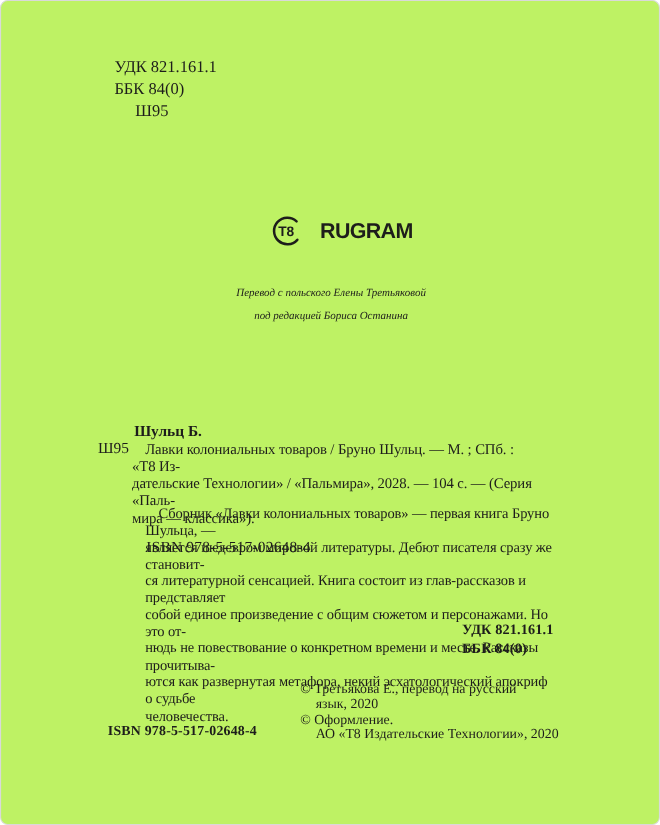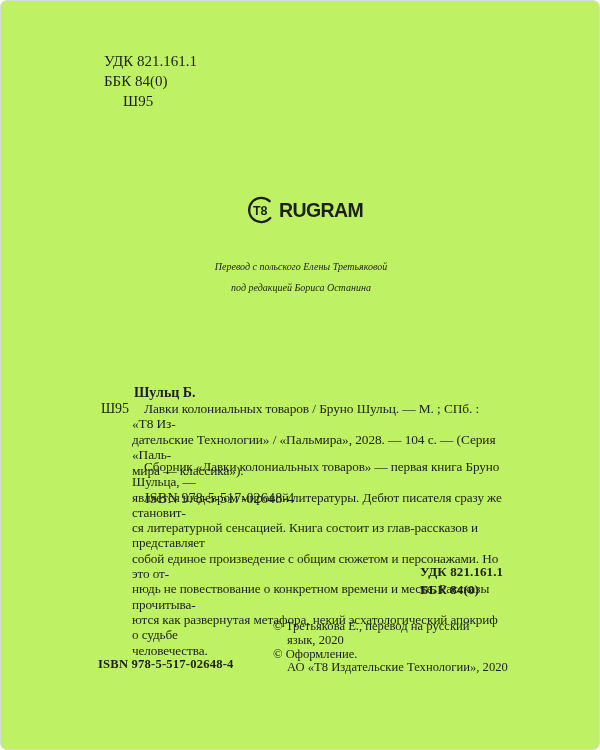--- a/index.html
+++ b/index.html
@@ -22,39 +22,39 @@
   
   .top-codes {
     position: absolute; left: 103px; top: 50px;
     font-size: 15px; line-height: 20px;
   }
   .top-codes .indent { padding-left: 19px; }
 
   
   .logo {
     position: absolute; left: 246px; top: 195px;
-    display: flex; align-items: center; gap: 4px;
+    display: flex; align-items: center; gap: 16px;
     height: 28px;
   }
   .logo-mark { width: 28px; height: 28px; display: block; }
   .logo-word {
     font-family: "Liberation Sans", "DejaVu Sans", sans-serif;
     font-weight: bold; font-size: 19.5px; letter-spacing: -0.6px;
     color: #1d1d1b; line-height: 28px;
   }
 
   
   .translation {
     position: absolute; left: 0; top: 256px; width: 600px;
     text-align: center; font-style: italic;
     font-size: 10px; line-height: 20.5px;
   }
 
   
-  .catalog { position: absolute; left: 100px; top: 384px; width: 402px; }
+  .catalog { position: absolute; left: 88px; top: 384px; width: 402px; }
   .catalog-author { font-weight: bold; font-size: 14px; margin-left: 33px; line-height: 16px; }
   .catalog-code { position: absolute; left: 0; top: 16px; font-size: 14px; }
   .catalog-text {
     margin-left: 31px; font-size: 13.4px; line-height: 15.4px;
     letter-spacing: -0.1px; text-indent: 12px;
   }
   .catalog-isbn { margin-left: 44px; margin-top: 13px; font-size: 14px; letter-spacing: 0.2px; }
 
   
   .annotation {

